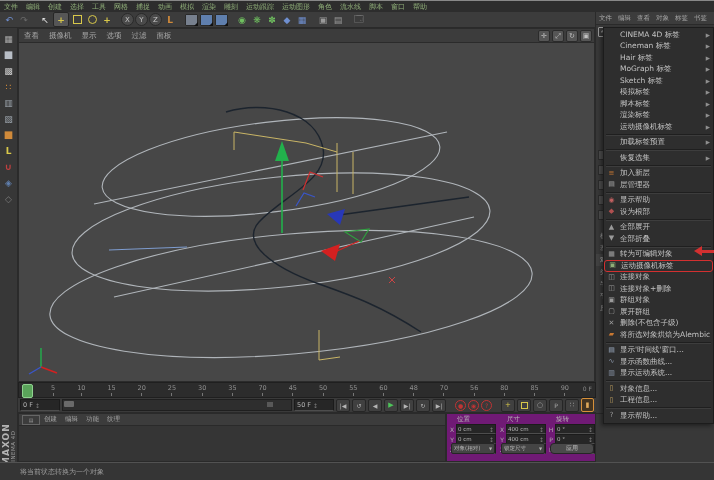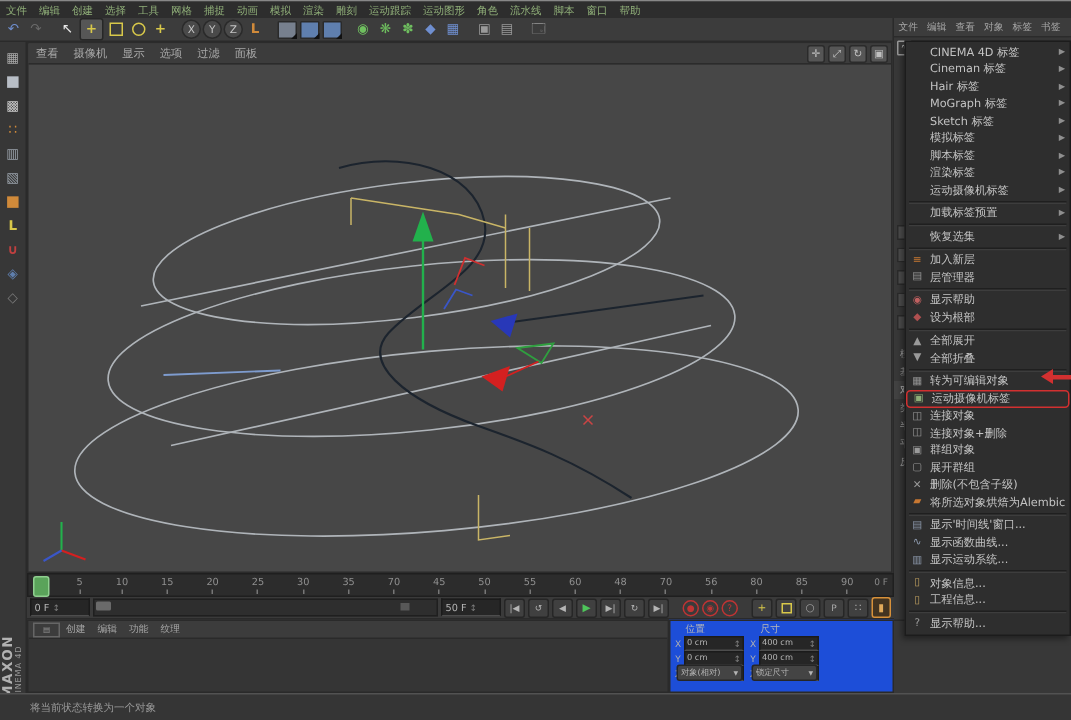--- a/index.html
+++ b/index.html
@@ -91,21 +91,21 @@
   .tgl{width:12px;height:11px;background:#404040;border:1px solid #262626;border-radius:2px;display:flex;
        align-items:center;justify-content:center;font-size:7px;}
   .keybtn{width:11px;height:12px;border:1px solid #d8913a;background:#433421;border-radius:2px;display:flex;
        align-items:center;justify-content:center;color:#e0a95a;font-size:7px;margin-left:auto;}
   
   .matman{left:18px;top:413px;width:428px;height:49px;background:#353535;border:1px solid #2a2a2a;box-sizing:border-box;}
   .pmenu{height:11px;background:#3c3c3c;border-bottom:1px solid #2a2a2a;display:flex;align-items:center;
          font-size:6.5px;color:#a5a5a5;}
   .pmenu span{padding:0 4px;}
   .pmenu .pi{width:8px;height:8px;border:1px solid #666;margin-left:3px;font-size:5px;line-height:8px;text-align:center;color:#999;}
-  .coord{left:446px;top:413px;width:150px;height:49px;background:#1d4ed8;border:1px solid #2a2a2a;box-sizing:border-box;
+  .coord{left:446px;top:413px;width:150px;height:49px;background:#701a75;border:1px solid #2a2a2a;box-sizing:border-box;
          font-size:6px;color:#b0b0b0;}
   .ccol{position:absolute;top:1px;width:47px;}
   .ccol .t{height:9px;line-height:9px;font-size:6.5px;color:#b8b8b8;padding-left:8px;}
   .crow{display:flex;align-items:center;height:10px;gap:1px;}
   .crow b{width:6px;font-weight:normal;font-size:6px;color:#b0b0b0;text-align:center;}
   .cfield{flex:1;height:8px;background:#262626;border:1px solid #1b1b1b;border-bottom-color:#4d4d4d;
           display:flex;align-items:center;font-size:5.5px;color:#b5b5b5;padding:0 1px;justify-content:space-between;}
   .cfoot{position:absolute;bottom:2px;height:9px;}
   .drop{background:#444;border:1px solid #262626;border-radius:2px;height:9px;display:flex;align-items:center;
         justify-content:space-between;font-size:5.5px;color:#b5b5b5;padding:0 2px;}
@@ -564,20 +564,47 @@
             <span class="spin">↕</span>
           </div>
         </div>
       <div class="cfoot" style="left:2px;width:44px">
           <div class="drop">
             <span>锁定尺寸</span>
             <span style="font-size:4px">▼</span>
           </div>
         </div>
     </div>
+    <div class="ccol" style="left:101px">
+      <div class="t">旋转</div>
+      <div class="crow">
+          <b>H</b>
+        <div class="cfield">
+            <span>0 °</span>
+            <span class="spin">↕</span>
+          </div>
+        </div>
+      <div class="crow">
+          <b>P</b>
+        <div class="cfield">
+            <span>0 °</span>
+            <span class="spin">↕</span>
+          </div>
+        </div>
+      <div class="crow">
+          <b>B</b>
+        <div class="cfield">
+            <span>0 °</span>
+            <span class="spin">↕</span>
+          </div>
+        </div>
+      <div class="cfoot" style="left:2px;width:44px">
+          <div class="apply">应用</div>
+        </div>
+    </div>
   </div>
 
   <div class="abs rbottom"></div>
 
   <div class="abs status">
     <div class="txt">将当前状态转换为一个对象</div>
   </div>
 
 </div>
 

